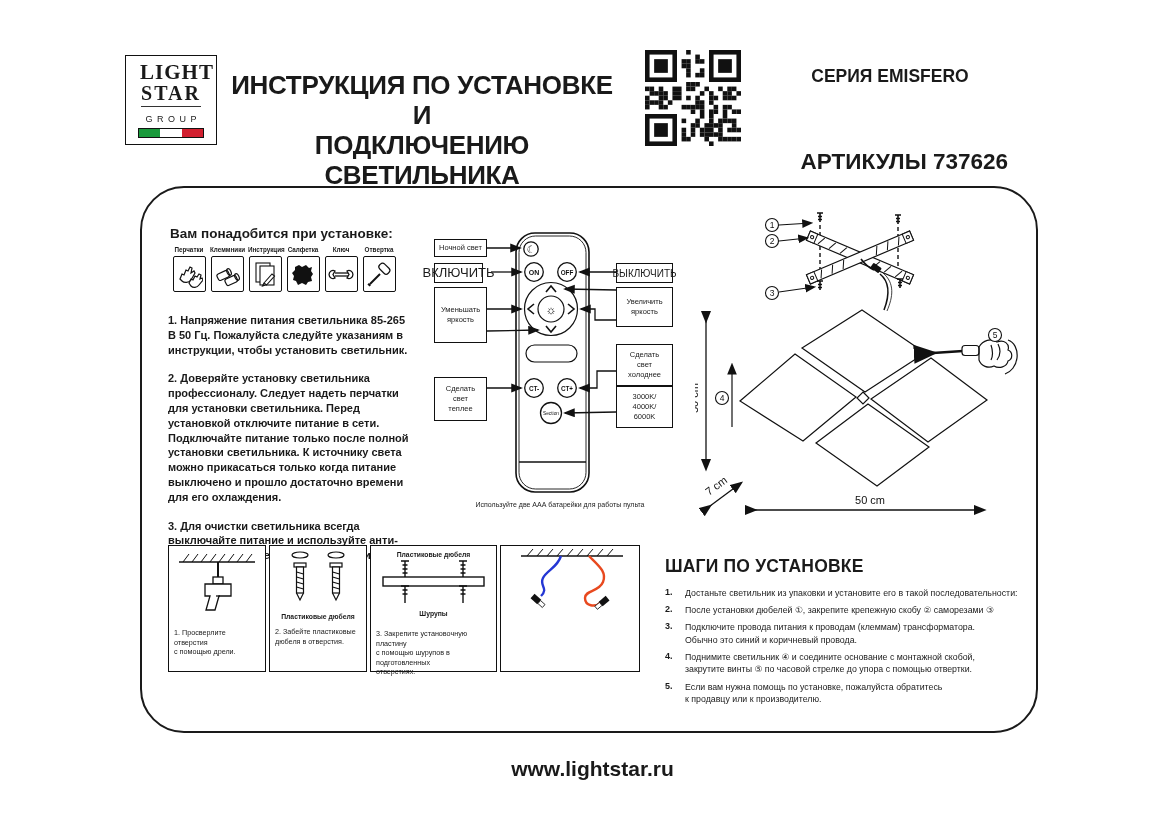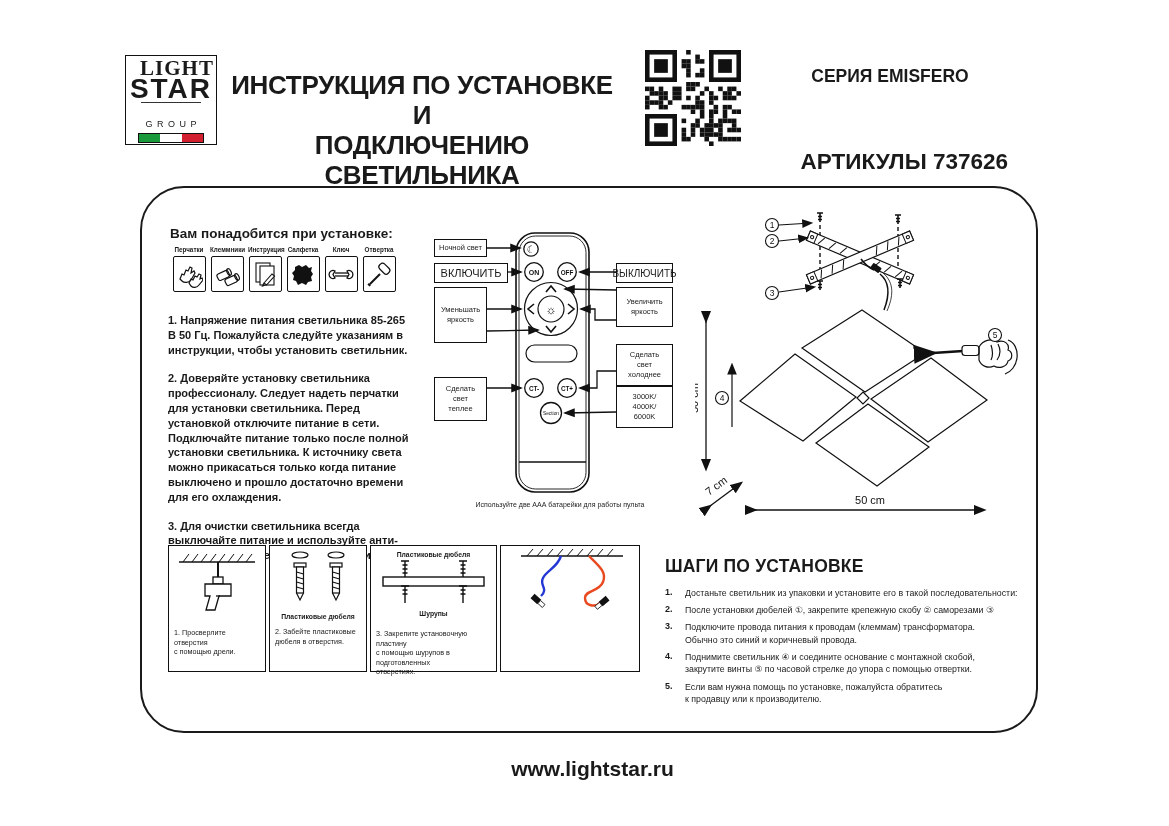--- a/index.html
+++ b/index.html
@@ -6,22 +6,22 @@
   body{
     width:1169px;height:826px;background:#ffffff;position:relative;overflow:hidden;
     font-family:"Liberation Sans","DejaVu Sans",sans-serif;color:#1a1a1a;
     -webkit-font-smoothing:antialiased;
   }
   .abs{position:absolute;}
   
   .logo-box{left:125px;top:55px;width:90px;height:88px;border:1.5px solid #111;
     display:flex;flex-direction:column;align-items:center;justify-content:center;background:#fff;}
   .logo-l1{font-family:"Liberation Serif","DejaVu Serif",serif;font-weight:bold;font-size:21px;line-height:20px;letter-spacing:1px;margin-left:12px;}
-  .logo-l2{font-family:Liberation Sans, sans-serif;font-weight:bold;font-size:28px;line-height:22px;letter-spacing:2px;}
-  .logo-l3{font-size:9px;letter-spacing:4.5px;line-height:12px;margin-top:2px;border-top:1px solid #333;padding-top:15px;text-indent:4.5px;}
+  .logo-l2{font-family:Liberation Serif, serif;font-weight:bold;font-size:20px;line-height:22px;letter-spacing:2px;}
+  .logo-l3{font-size:9px;letter-spacing:4.5px;line-height:12px;margin-top:2px;border-top:1px solid #333;padding-top:6px;text-indent:4.5px;}
   .logo-flag{width:64px;height:8px;margin-top:3px;display:flex;border:1px solid #111;}
   .logo-flag div{flex:1;}
   .hdr-title{left:228px;top:70px;width:388px;text-align:center;font-size:26px;font-weight:bold;
     line-height:30px;letter-spacing:-0.3px;}
   .hdr-series{left:782px;top:66px;width:216px;text-align:center;font-size:17.5px;font-weight:bold;}
   .hdr-articles{left:772px;top:101px;width:236px;text-align:right;font-size:22.5px;font-weight:bold;margin-top:48px;}
   
   .sheet{left:140px;top:186px;width:894px;height:543px;border:2px solid #1a1a1a;border-radius:44px;background:#fff;}
   .need-heading{left:170px;top:226px;width:260px;font-size:13.5px;font-weight:bold;}
   .tool{top:246px;width:34px;text-align:center;}
@@ -341,21 +341,21 @@
       <line x1="62" y1="84" x2="96" y2="84"></line>
       <line x1="62" y1="106" x2="113" y2="105"></line>
       <line x1="191" y1="65" x2="140" y2="64"></line>
       <path d="M191,95 L170,95 L170,84 L156,84"></path>
       <line x1="62" y1="163" x2="96" y2="163"></line>
       <path d="M191,146 L172,146 L172,163 L155,163"></path>
       <line x1="191" y1="187" x2="140" y2="188"></line>
     </g>
   </svg>
   <div class="lbl" style="left:9px;top:14px;width:53px;height:18px">Ночной свет</div>
-  <div class="lbl" style="left:9px;top:38px;width:74px;height:20px;font-size:11px">ВКЛЮЧИТЬ</div>
+  <div class="lbl" style="left:9px;top:38px;width:49px;height:20px;font-size:13px">ВКЛЮЧИТЬ</div>
   <div class="lbl" style="left:191px;top:38px;width:57px;height:20px;font-size:10px">ВЫКЛЮЧИТЬ</div>
   <div class="lbl" style="left:9px;top:62px;width:53px;height:56px">Уменьшать
 яркость</div>
   <div class="lbl" style="left:191px;top:62px;width:57px;height:40px">Увеличить
 яркость</div>
   <div class="lbl" style="left:9px;top:152px;width:53px;height:44px">Сделать
 свет
 теплее</div>
   <div class="lbl" style="left:191px;top:119px;width:57px;height:42px">Сделать
 свет

